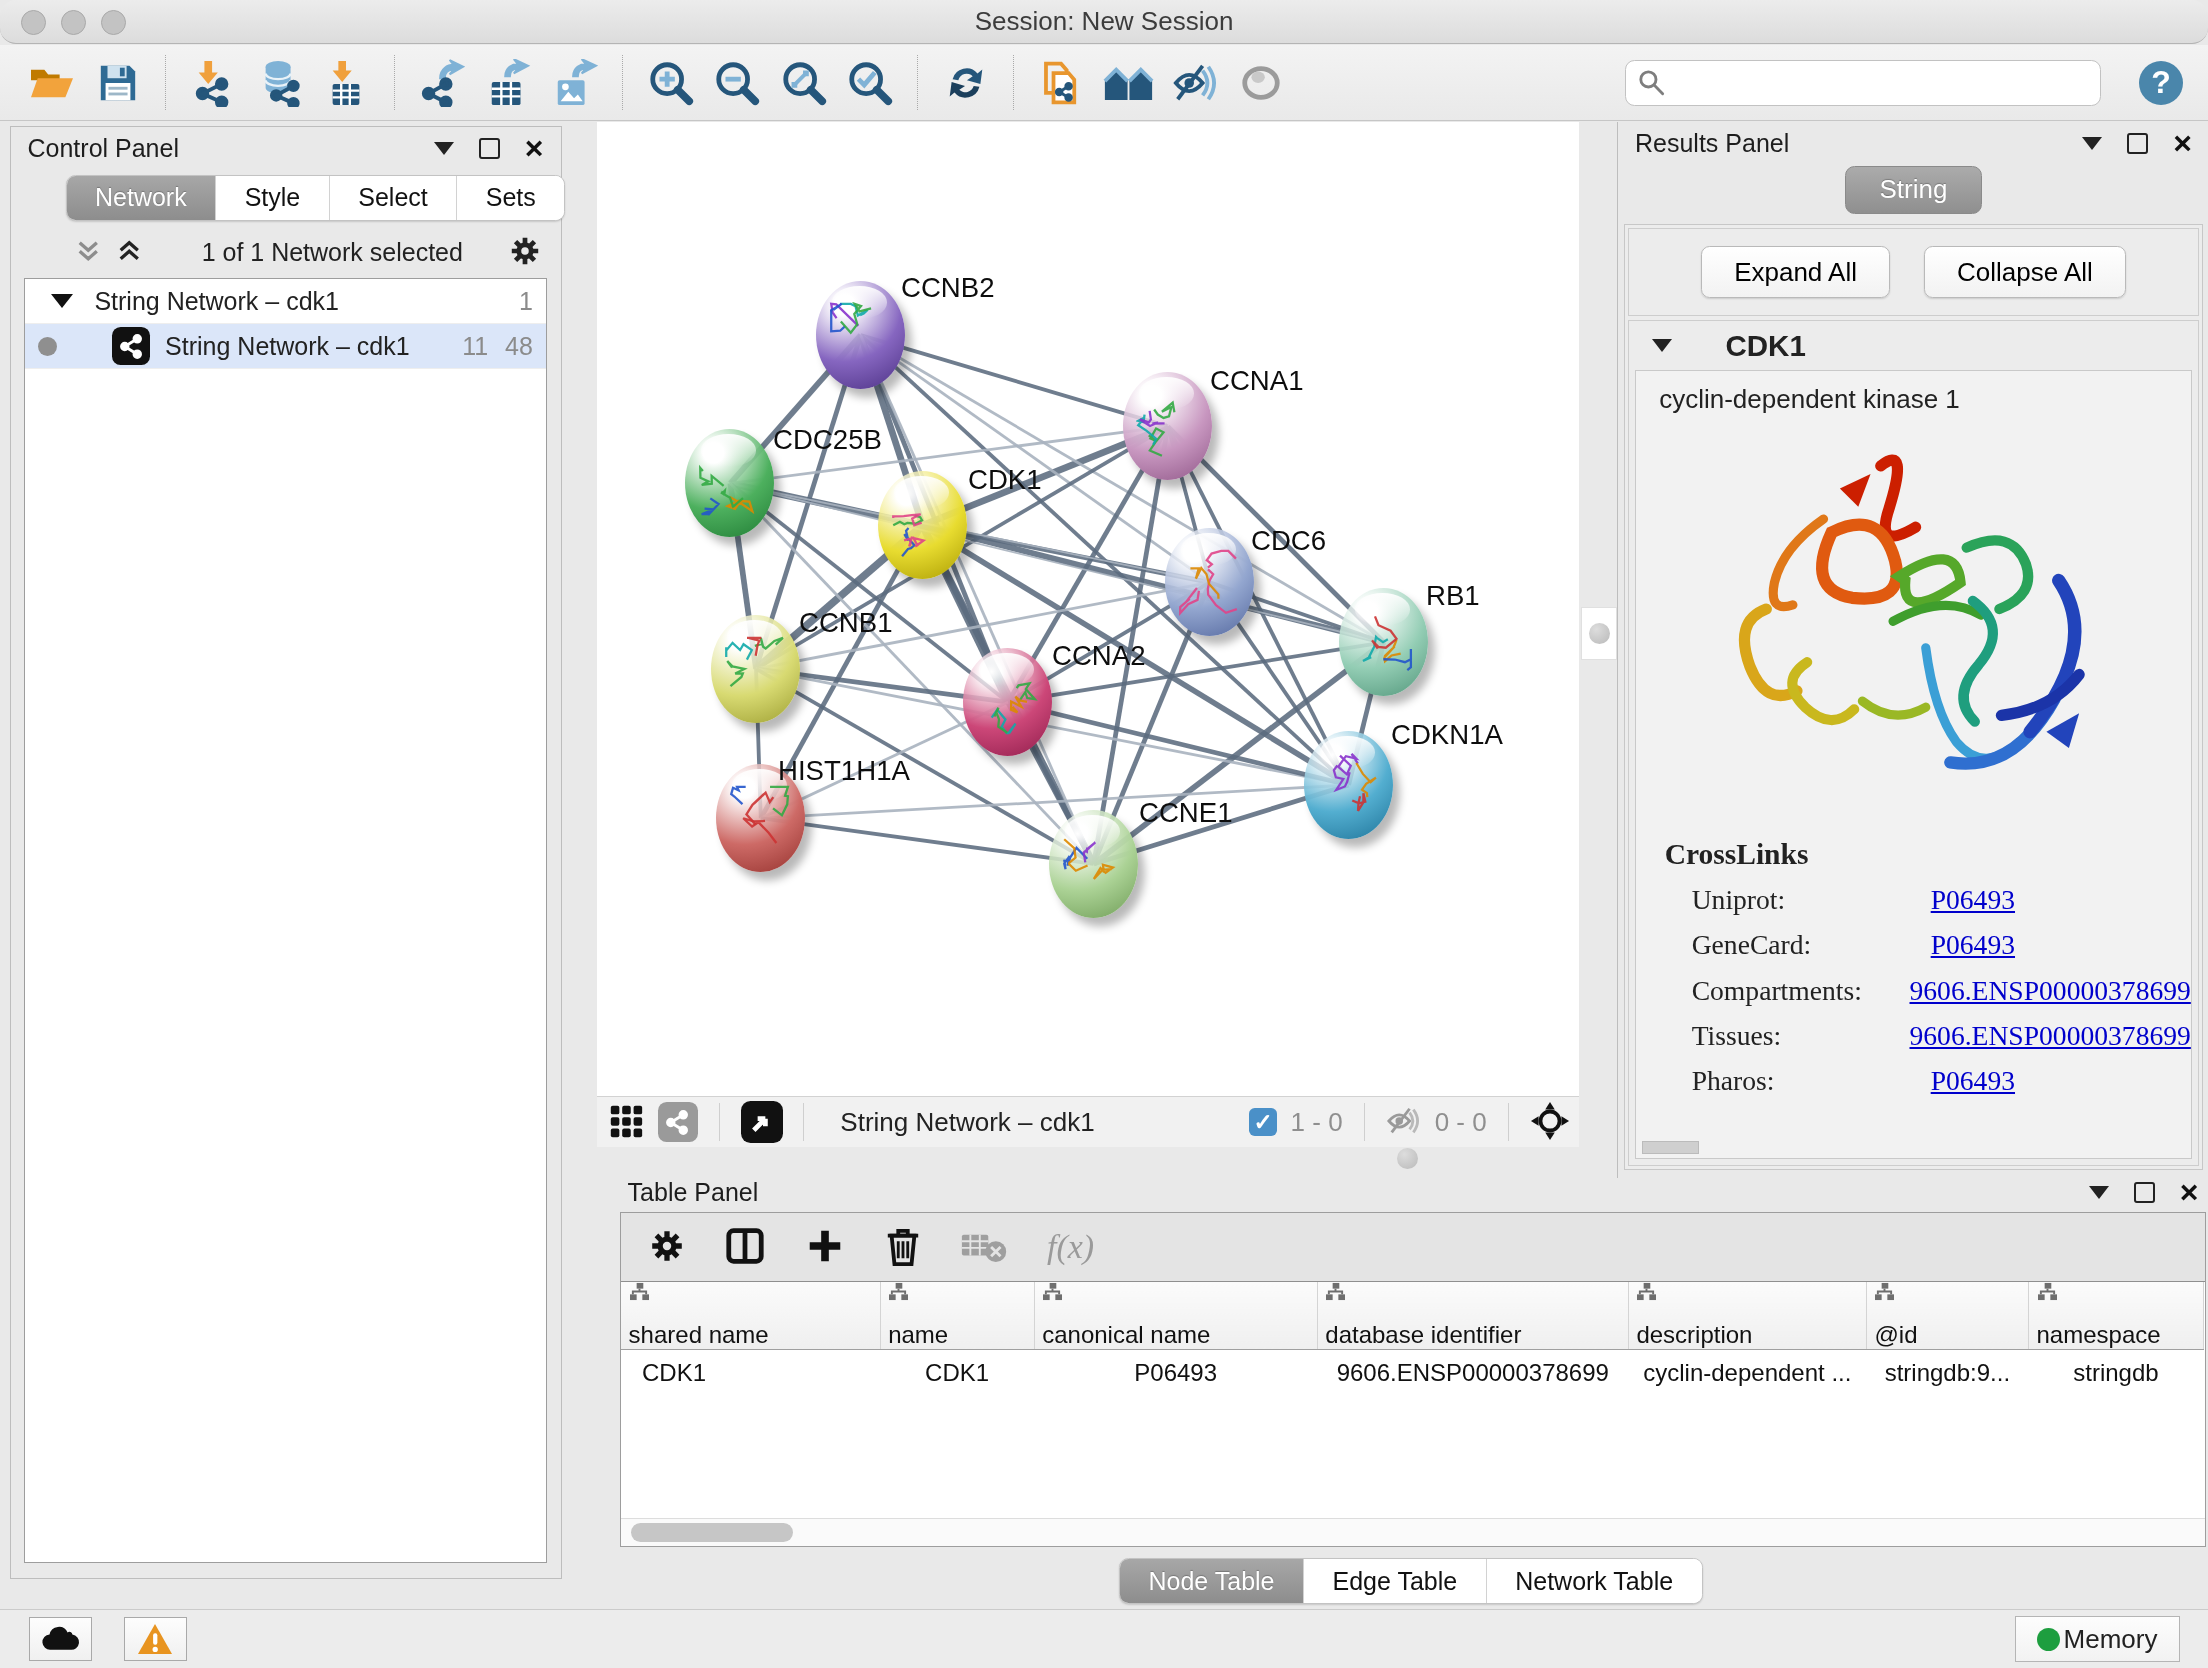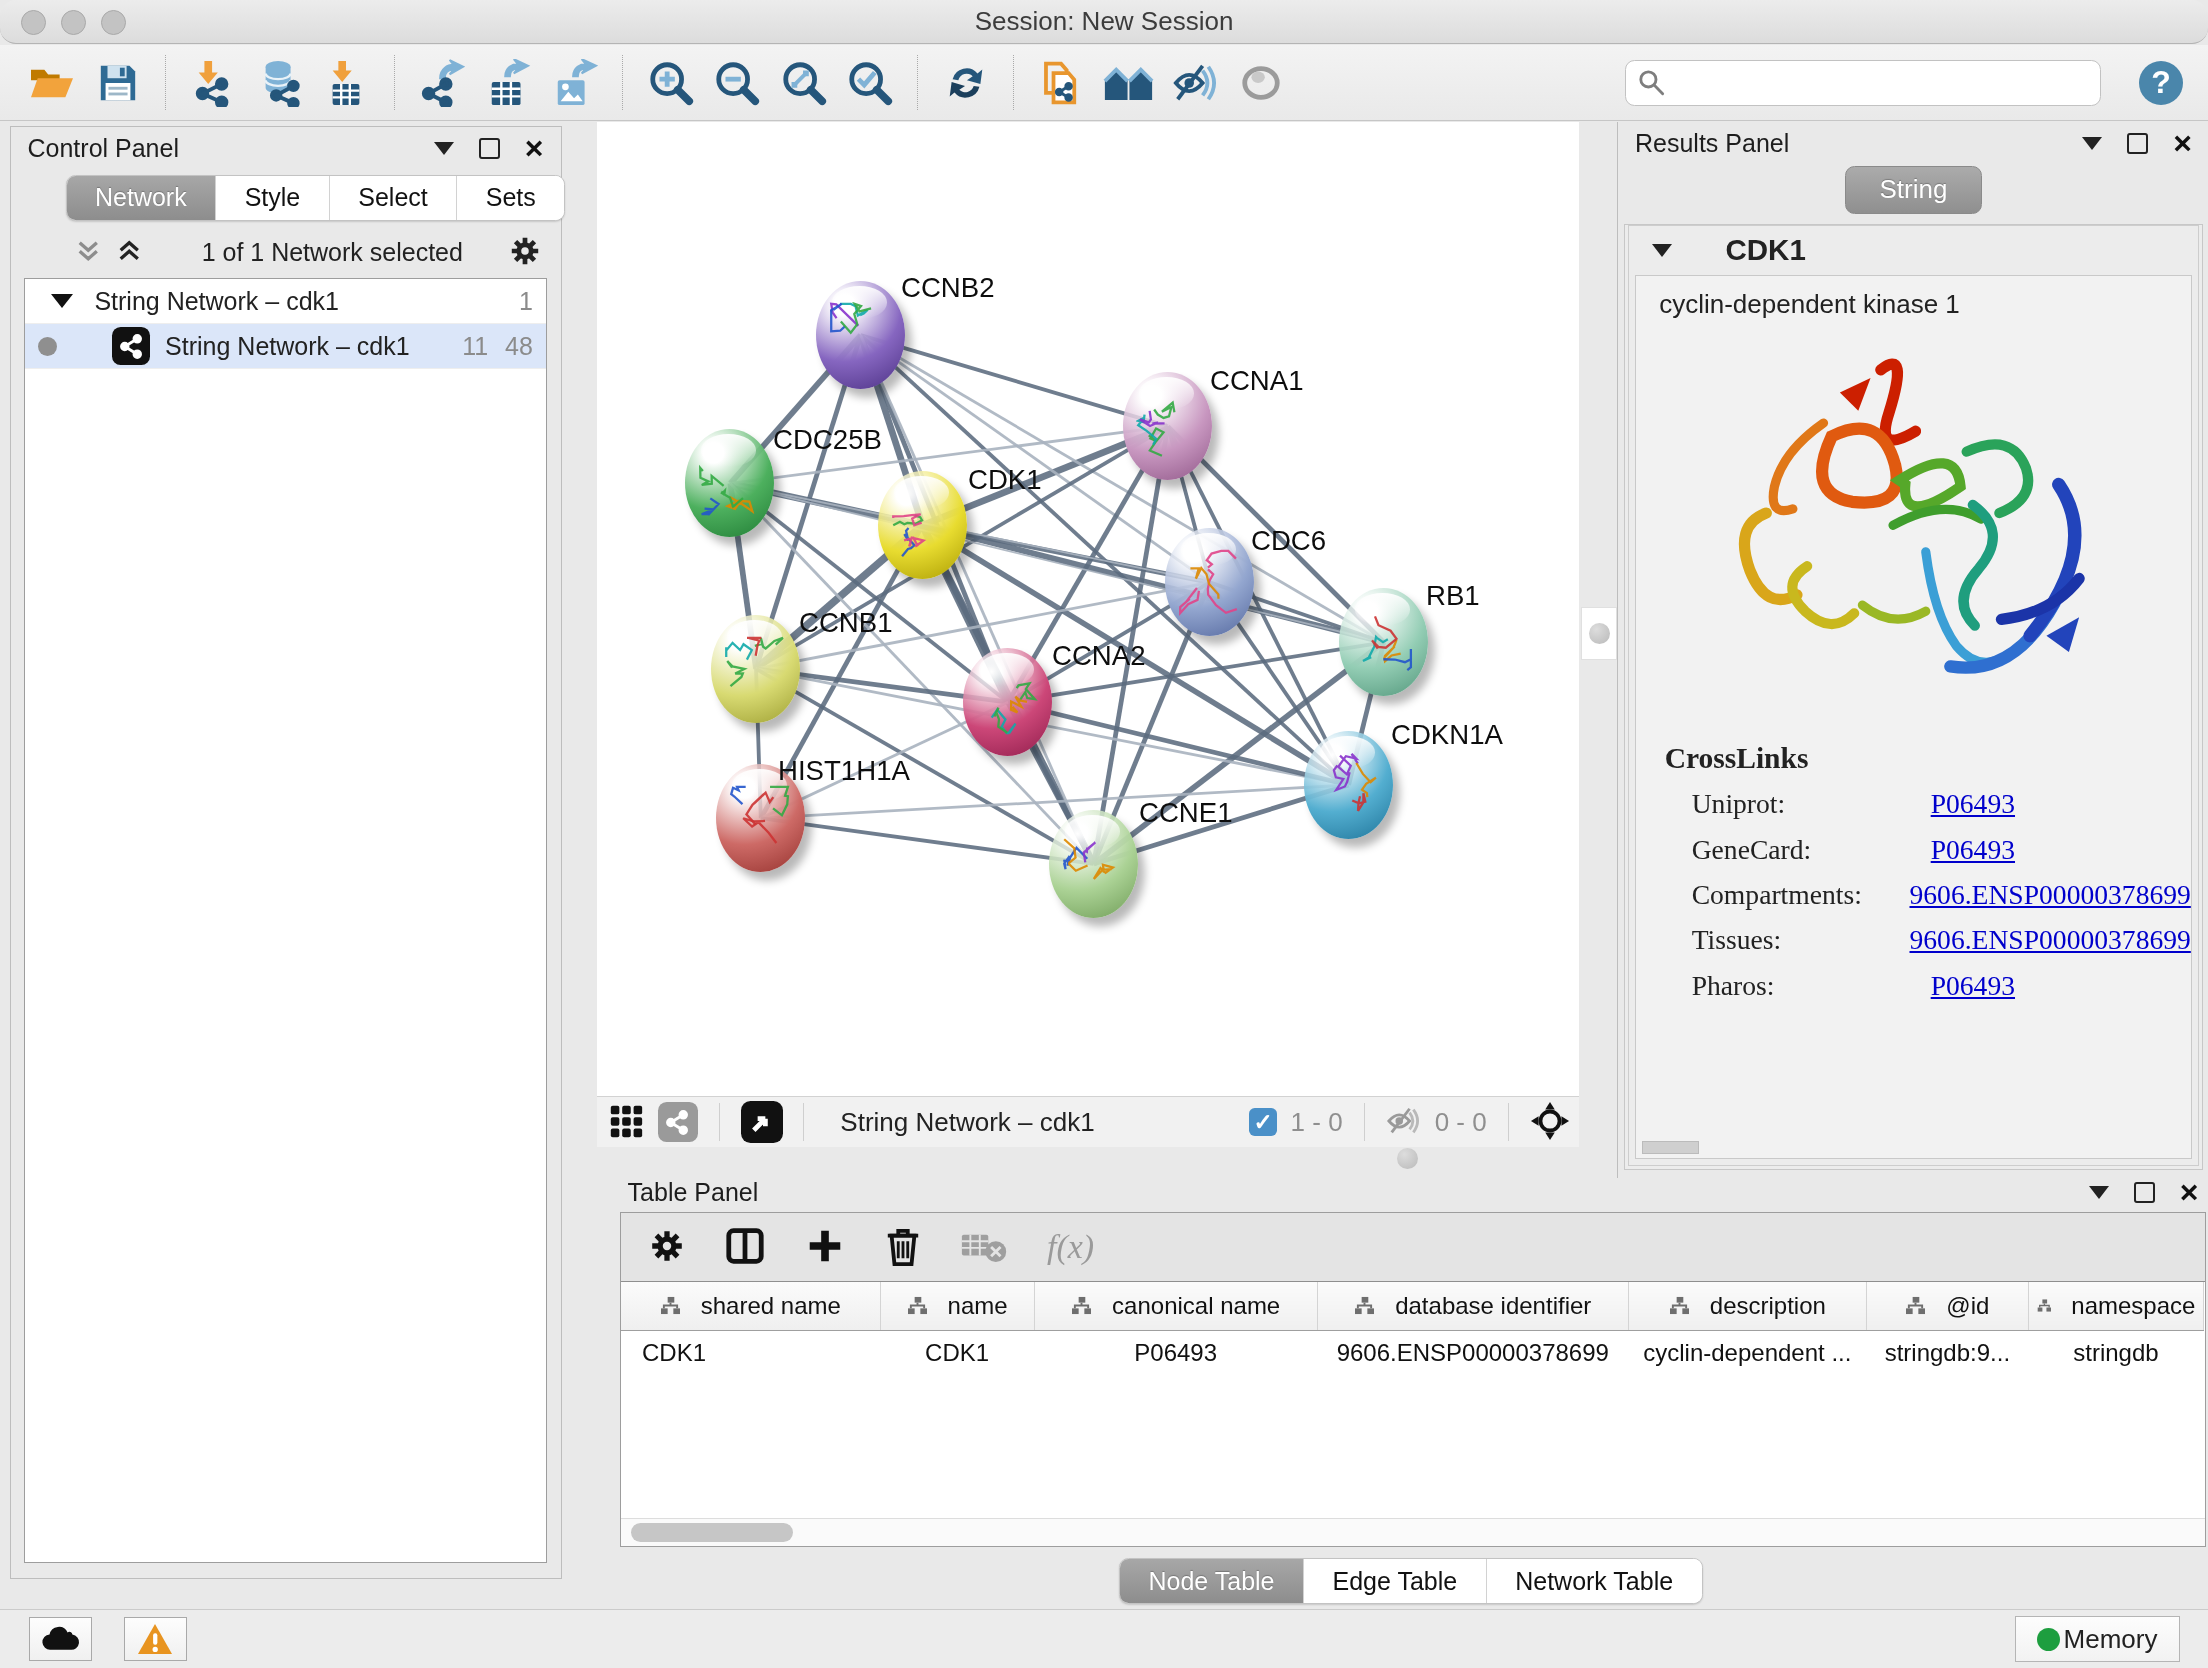--- a/index.html
+++ b/index.html
@@ -111,21 +111,21 @@
   .table-panel { position:absolute; left:620px; top:1172px; width:1586px; height:379px; }
   .tp-header { display:flex; align-items:center; height:40px; padding:0 7.6px; }
   .tp-box { border:1.9px solid #9d9d9d; background:#e4e4e4; height:335px; display:flex; flex-direction:column; }
   .tp-toolbar { height:68px; display:flex; align-items:center; gap:38px; padding:0 27px; }
   .tp-table { flex:1; background:#fff; border-top:1.9px solid #8f8f8f; overflow:hidden; }
   table.data { border-collapse:collapse; table-layout:fixed; width:1583px; }
   table.data th { background:linear-gradient(#fbfbfb,#efefef); border-right:1px solid #d4d4d4; border-bottom:1.9px solid #9f9f9f;
     height:48px; font-size:24px; font-weight:normal; color:#111; white-space:nowrap; overflow:hidden; }
   table.data td { font-size:24px; height:46px; text-align:center; white-space:nowrap; overflow:hidden; color:#111; }
   table.data td:first-child { text-align:left; padding-left:21px; }
-  .th-inner { display:flex; align-items:center; justify-content:center; gap:20px; padding:0 7.6px; }
+  .th-inner { display:flex; align-items:flex-start; justify-content:center; gap:20px; padding:0 7.6px;flex-direction:column; }
   .tp-scroll { height:28.5px; background:#fafafa; border-top:1px solid #ddd; position:relative; }
   .tp-thumb { position:absolute; left:9.5px; top:4.8px; width:162px; height:19px; border-radius:9.5px; background:#c6c6c6; }
   .bottom-tabs { position:absolute; left:1119px; top:1558px; }
 
   
   .footer { position:absolute; left:0; top:1609px; width:2208px; height:59px; background:#ececec; border-top:1.9px solid #cbcbcb;
     display:flex; align-items:center; padding:0 28.5px; }
   .foot-btn { width:63px; height:44px; background:linear-gradient(#fdfdfd,#f0f0f0); border:1.9px solid #a9a9a9;
     display:flex; align-items:center; justify-content:center; margin-right:32px; cursor:pointer; }
   .memory-btn { margin-left:auto; height:46px; background:linear-gradient(#fdfdfd,#f2f2f2); border:1.9px solid #b5b5b5;
@@ -624,20 +624,24 @@
     <span class="panel-ctrls">
       <span class="tri-down"></span>
       <span class="float-sq"></span>
       <span class="close-x">×</span>
     </span>
   </div>
   <div class="rp-tabwrap">
     <span class="rp-tab">String</span>
   </div>
   <div class="rp-body">
+    <div class="rp-buttons">
+      <button class="rp-btn">Expand All</button>
+      <button class="rp-btn">Collapse All</button>
+    </div>
     <div class="rp-section">
       <div class="rp-sec-head">
         <span class="tri-down"></span>
         <span class="rp-gene">CDK1</span>
       </div>
       <div class="rp-inner">
         <div class="rp-desc">cyclin-dependent kinase 1</div>
         <svg class="rp-protein" width="409" height="409" viewBox="0 0 400 400">
           <g fill="none" stroke-linecap="round">
             <path d="M168 40 q28 -22 8 42 q-14 42 26 18" stroke="#cc1f00" stroke-width="11"></path>

